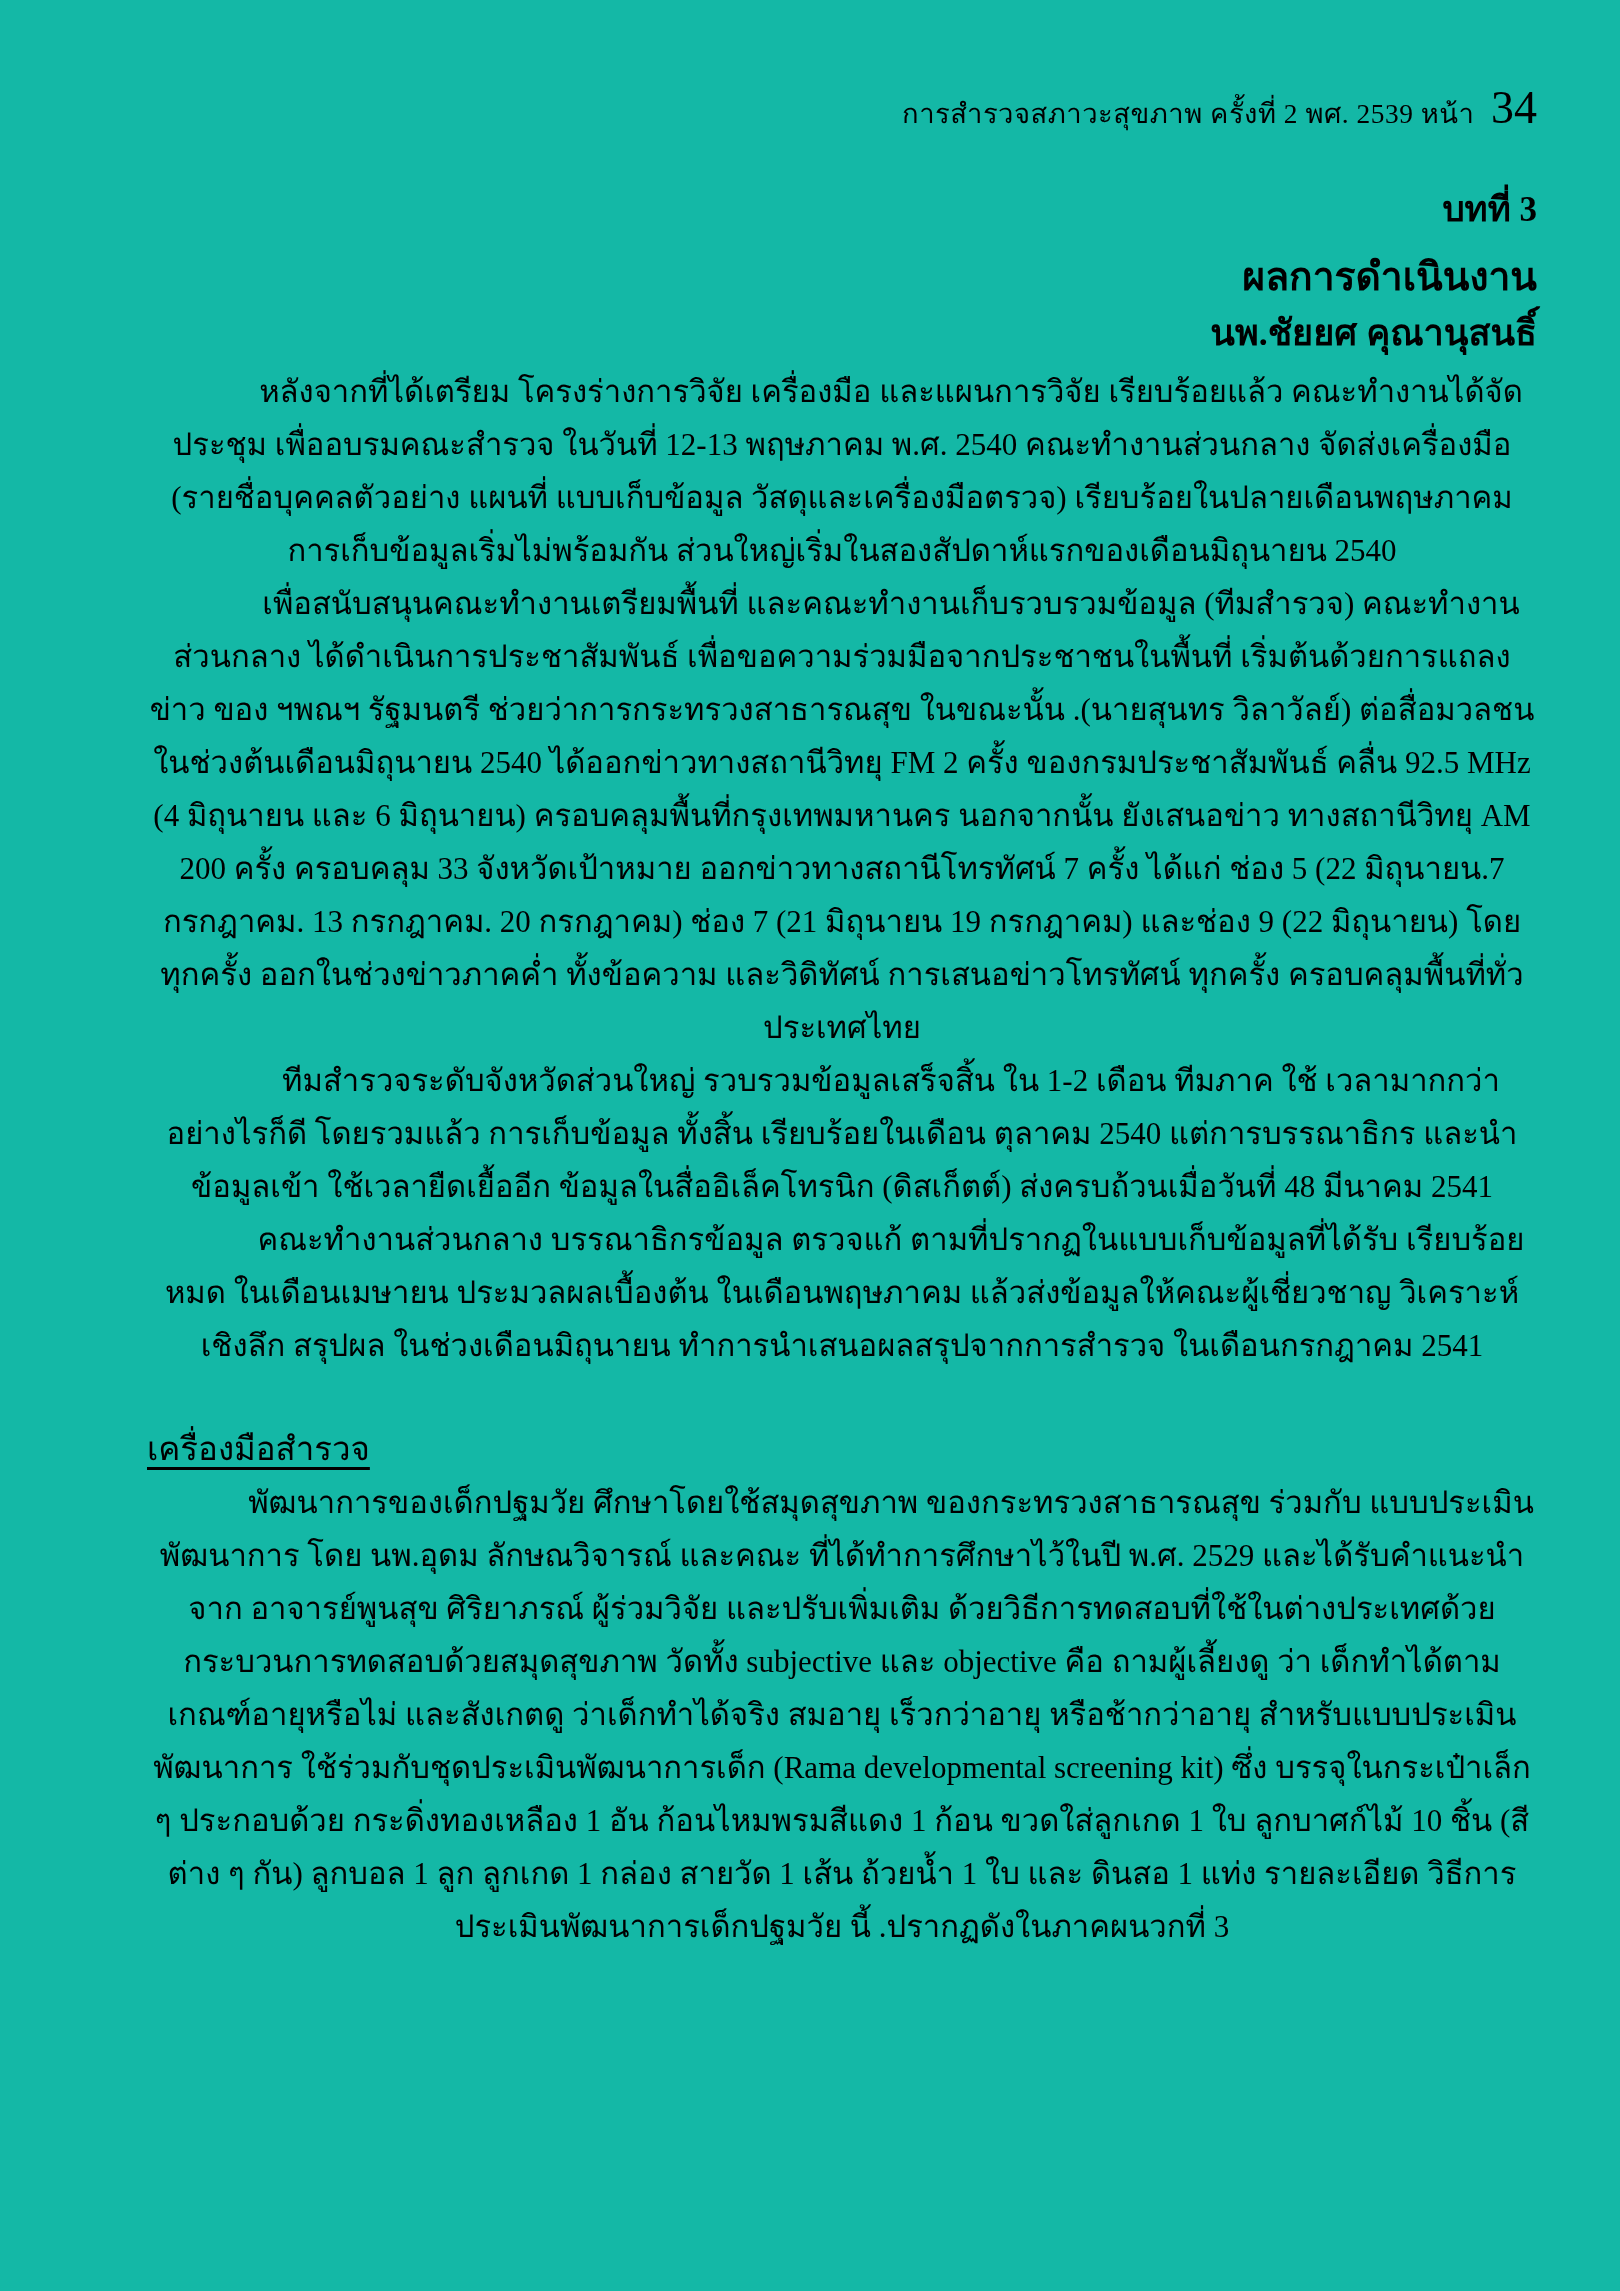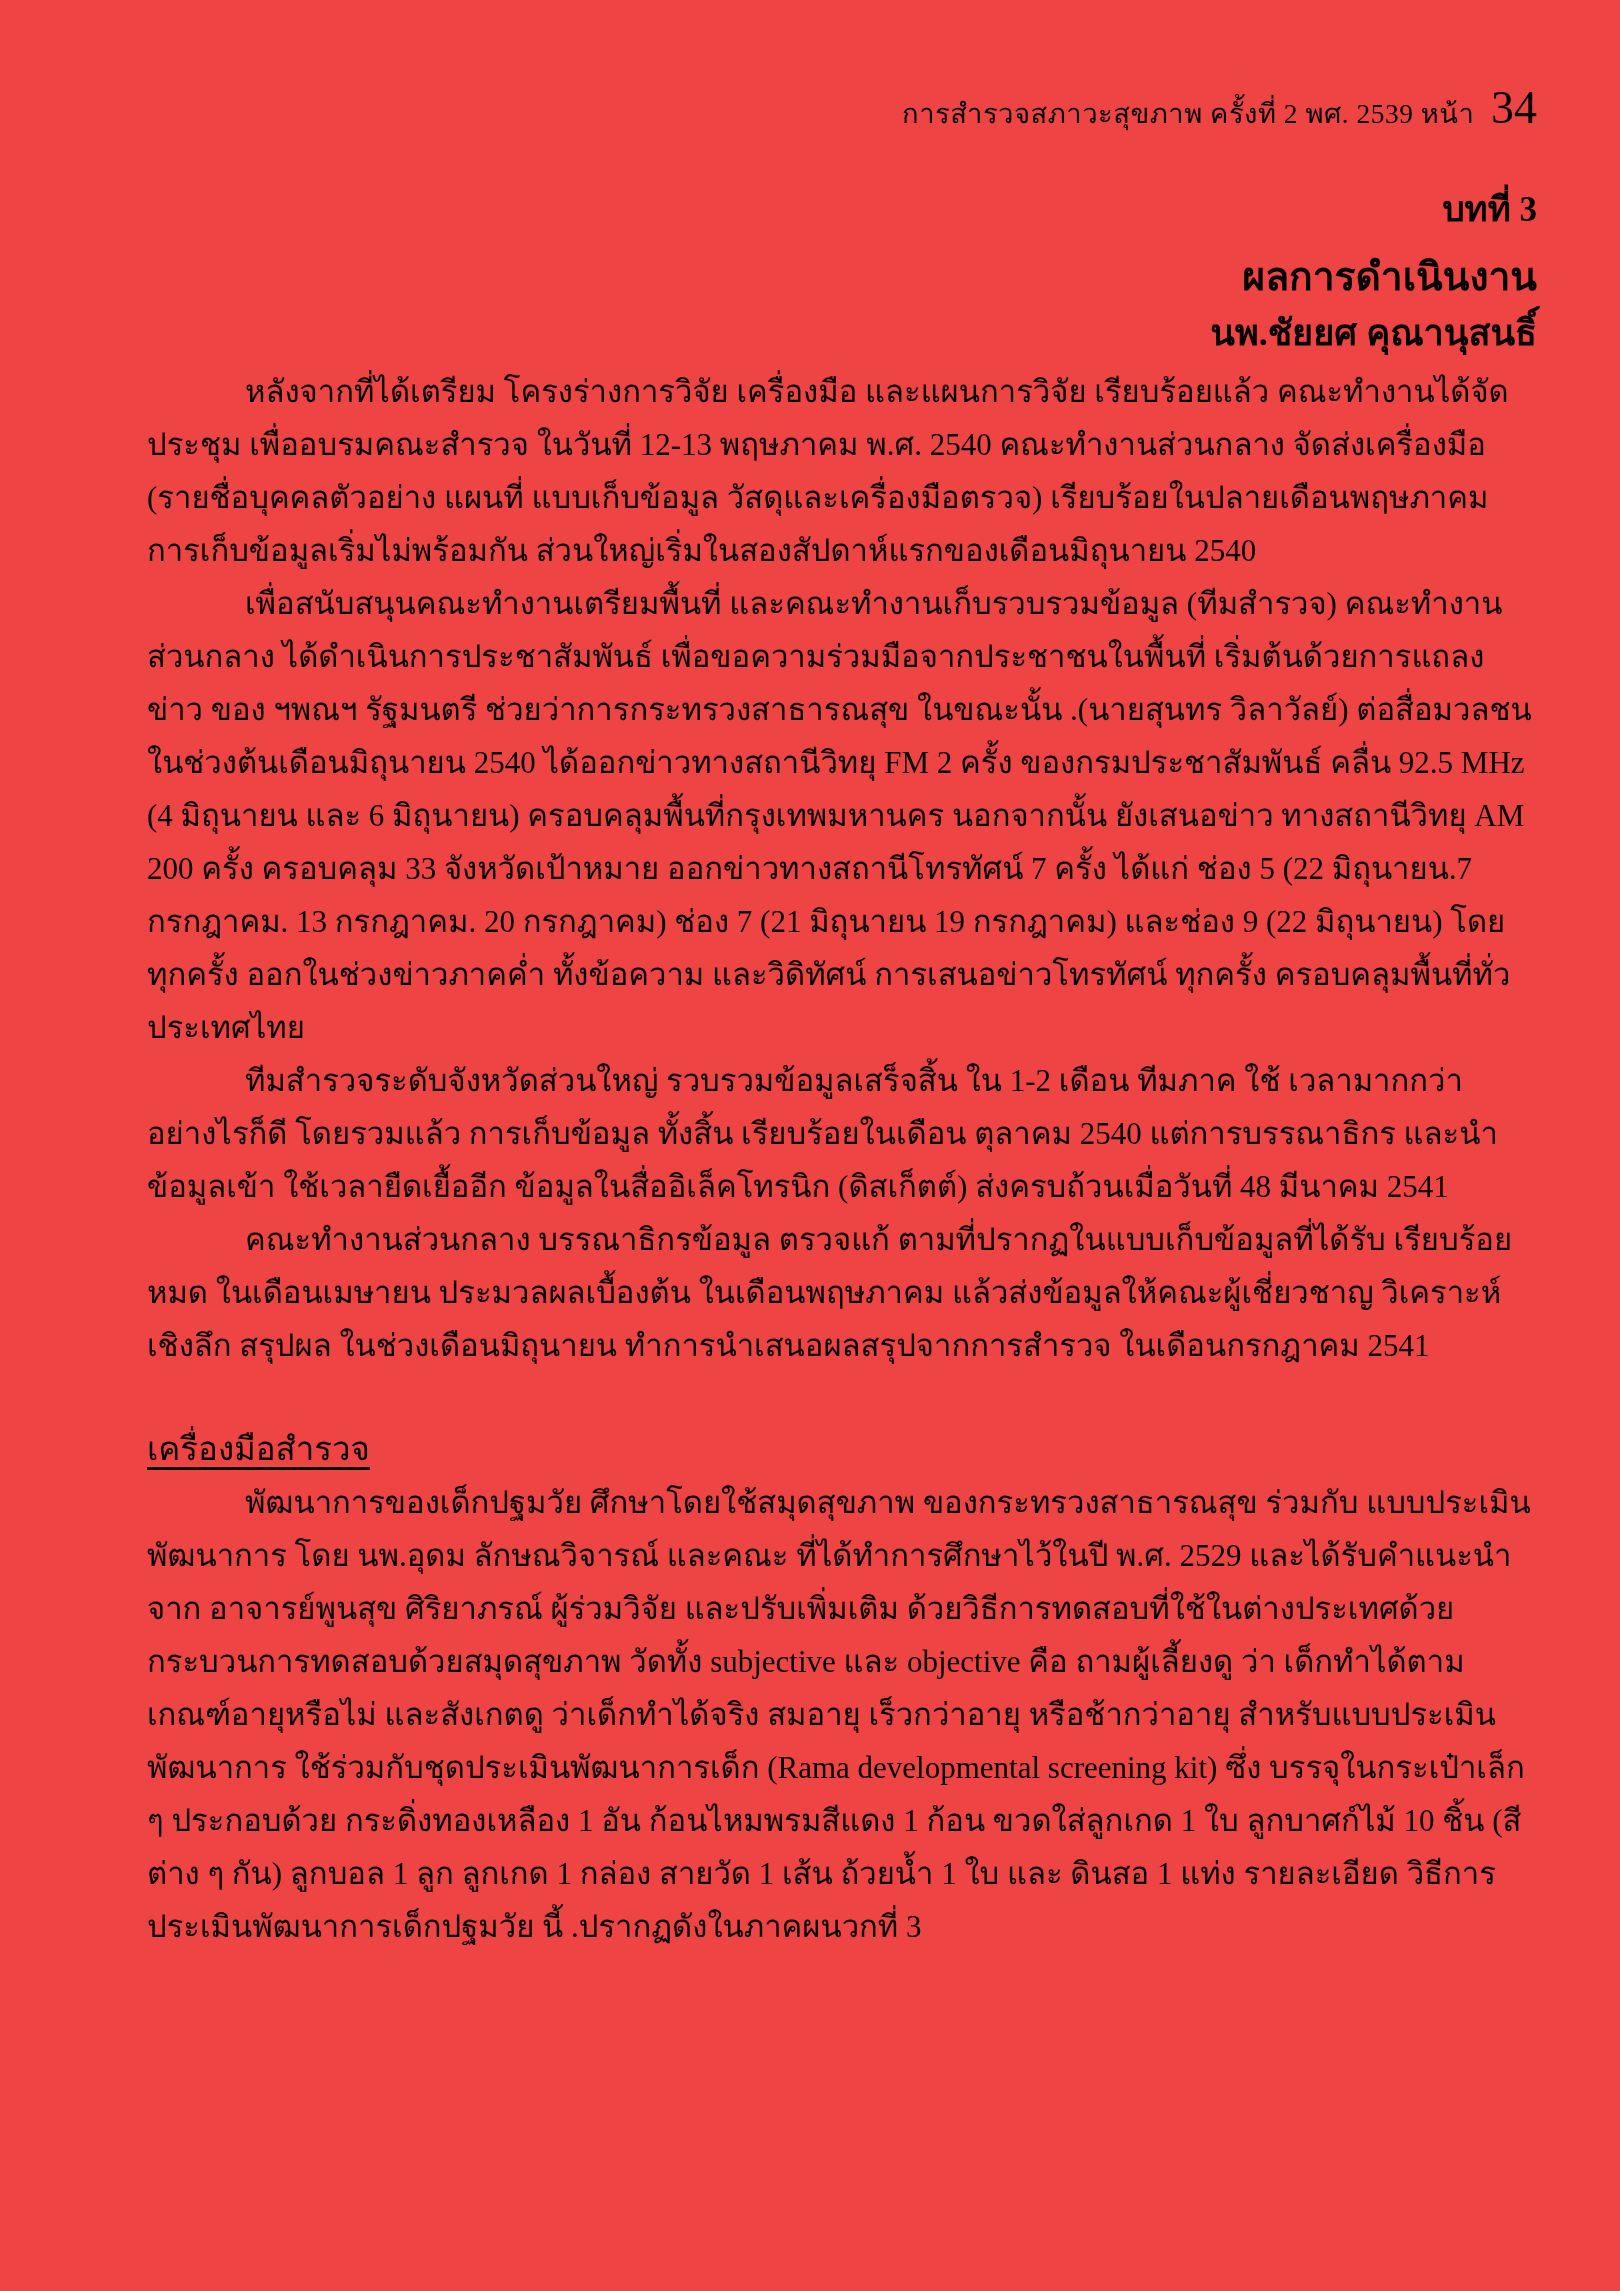--- a/index.html
+++ b/index.html
@@ -4,21 +4,21 @@
 <style>
   * { box-sizing: border-box; }
   html, body {
     margin: 0;
     padding: 0;
     background: #ffffff;
   }
   .page {
     width: 1620px;
     height: 2292px;
-    background: #ef4444;
+    background: #14b8a6;
     color: #000000;
     font-family: "Liberation Serif", "DejaVu Serif", serif;
     padding: 86px 83px 0 147px;
     overflow: hidden;
   }
   .running-header {
     text-align: right;
     font-size: 27.4px;
     line-height: 43px;
     white-space: nowrap;
@@ -49,21 +49,21 @@
     text-align: right;
     font-size: 36px;
     line-height: 49px;
     font-weight: bold;
   }
   p.body-paragraph {
     margin: 0;
     font-size: 31px;
     line-height: 53px;
     text-indent: 98px;
-    text-align: left;
+    text-align: center;
     overflow-wrap: break-word;
   }
   h3.section-heading {
     margin: 51px 0 0 0;
     font-size: 33px;
     line-height: 53px;
     font-weight: normal;
   }
   h3.section-heading .heading-text {
     text-decoration: underline;

